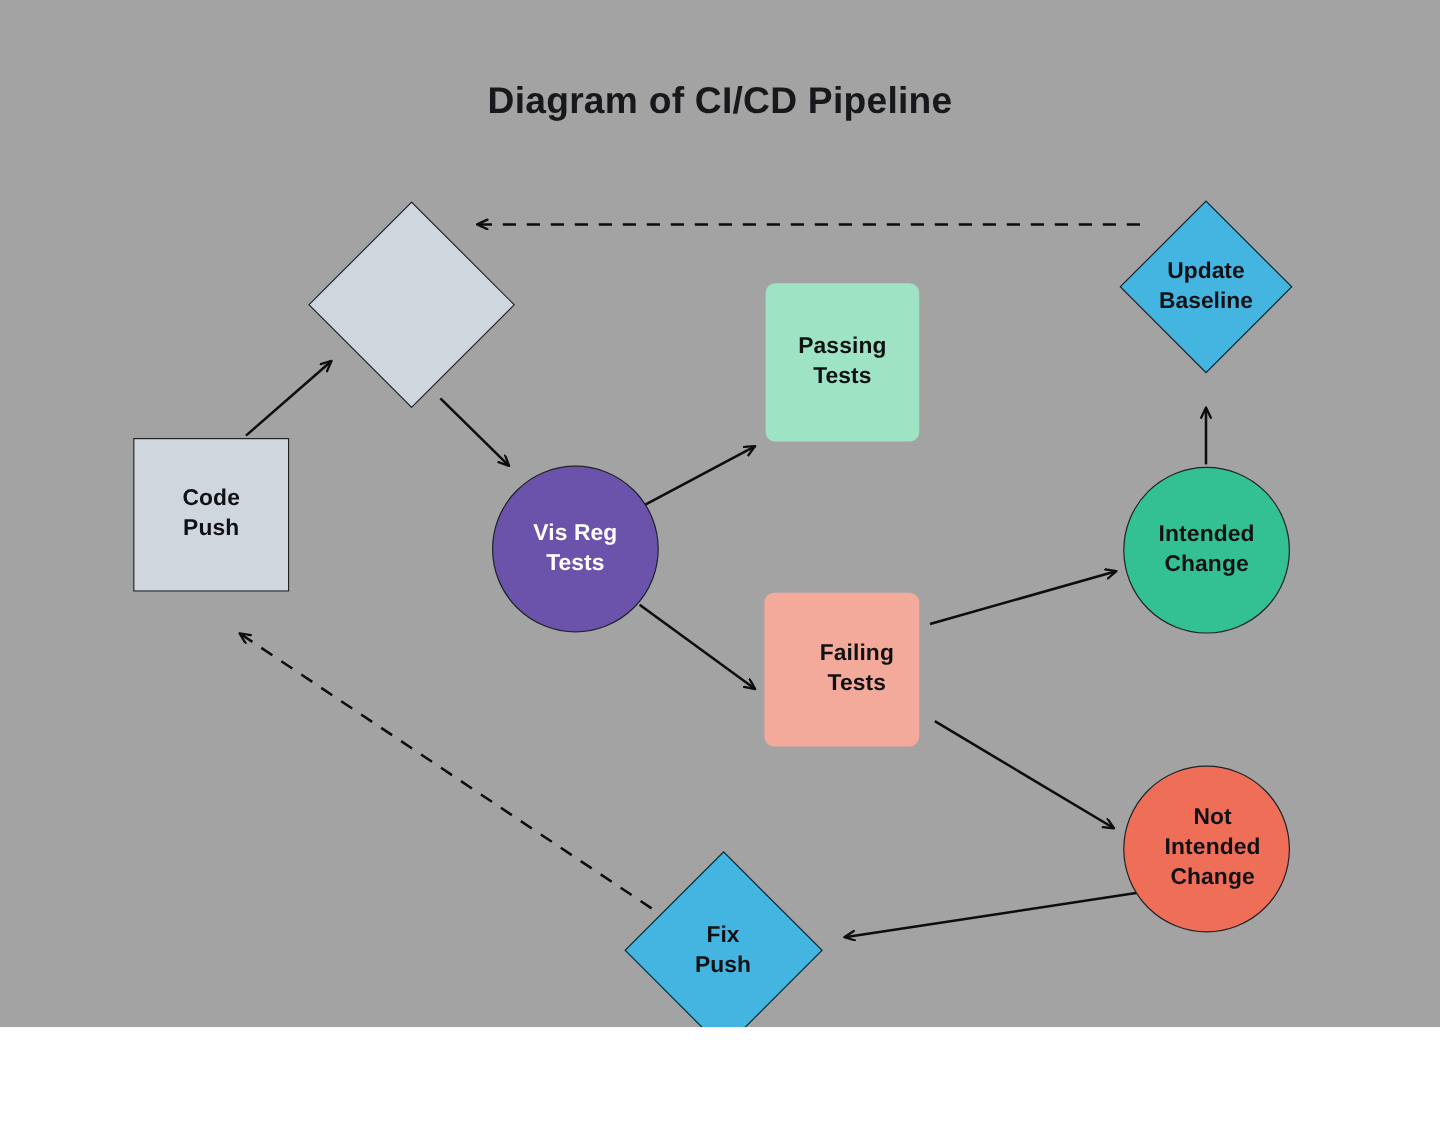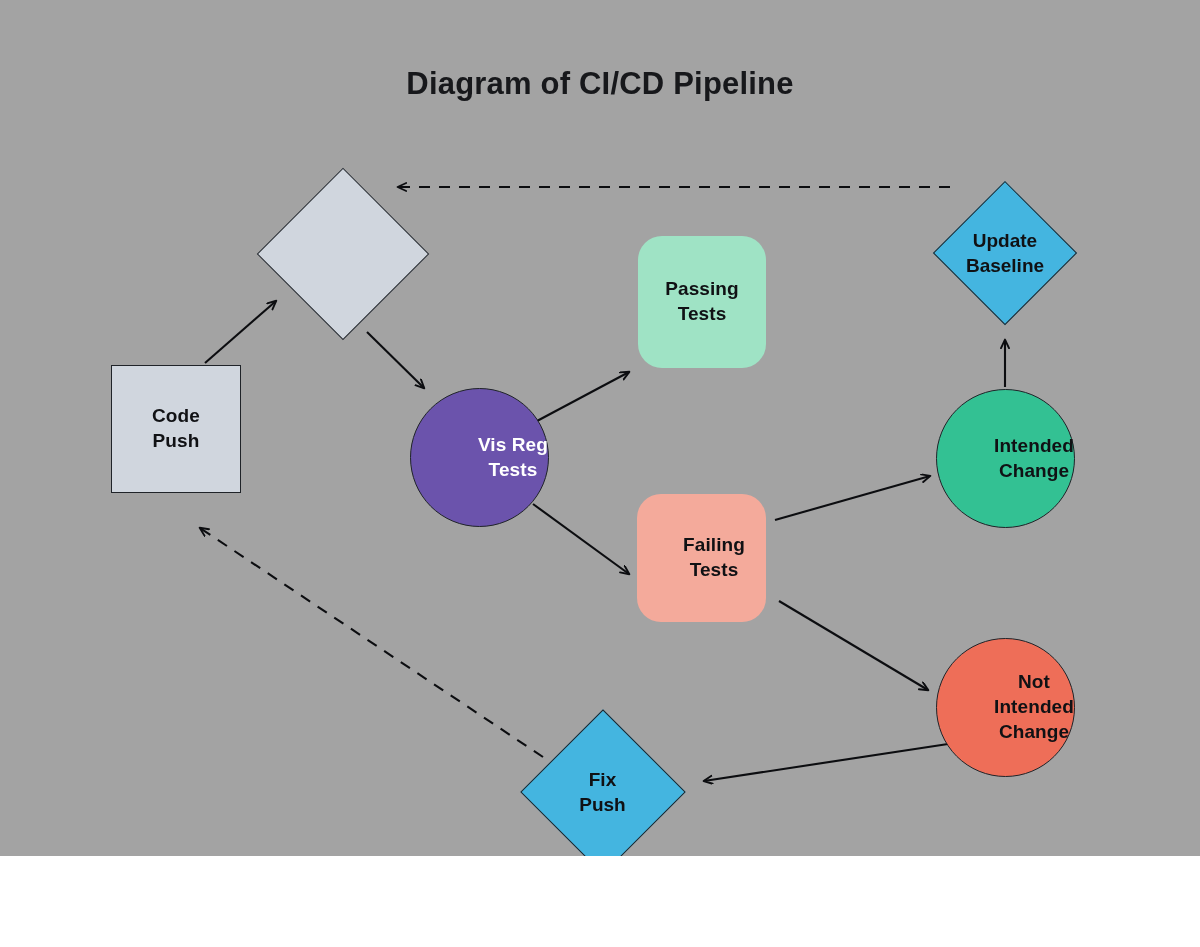--- a/index.html
+++ b/index.html
@@ -40,26 +40,25 @@
     font-weight: bold;
     line-height: 1.30;
     white-space: pre-line;
     letter-spacing: 0.1px;
   }
   
   .shape-rect {
     border: 1.6px solid #1f2328;
   }
   .shape-round {
-    border-radius: 24px;
+    border-radius: 8px;
   }
   .shape-circle {
     border-radius: 50%;
     border: 1.6px solid #1f2328;
-    justify-content: flex-end;
   }
   .diamond-wrap {
     position: absolute;
   }
   .diamond-face {
     position: absolute;
     left: 50%;
     top: 50%;
     transform: translate(-50%, -50%) rotate(45deg);
     border: 1.6px solid #1f2328;
@@ -137,21 +136,21 @@
 Tests</div>
       </div>
       <div class="node shape-round" style="left: 638px; top: 236px; width: 128px; height: 132px; background: rgb(159, 227, 197);">
         <div class="node-label" style="font-size: 19px; color: rgb(16, 17, 20);">Passing
 Tests</div>
       </div>
       <div class="node shape-round" style="left: 637px; top: 494px; width: 129px; height: 128px; background: rgb(244, 170, 155); padding-left: 25px;">
         <div class="node-label" style="font-size: 19px; color: rgb(16, 17, 20);">Failing
 Tests</div>
       </div>
-      <div class="diamond-wrap" style="left: 934px; top: 170px; width: 142px; height: 166px;">
+      <div class="diamond-wrap" style="left: 934px; top: 156px; width: 142px; height: 166px;">
         <div class="diamond-face" style="width: 101.956px; height: 101.956px; background: rgb(68, 181, 224);"></div>
         <div class="diamond-label" style="font-size: 19px; color: rgb(16, 17, 20);">Update
 Baseline</div>
       </div>
       <div class="node shape-circle" style="left: 936px; top: 389px; width: 139px; height: 139px; background: rgb(51, 193, 147);">
         <div class="node-label" style="font-size: 19px; color: rgb(16, 17, 20);">Intended
 Change</div>
       </div>
       <div class="node shape-circle" style="left: 936px; top: 638px; width: 139px; height: 139px; background: rgb(238, 110, 88);">
         <div class="node-label" style="font-size: 19px; color: rgb(16, 17, 20); margin-left: 10px;">Not

